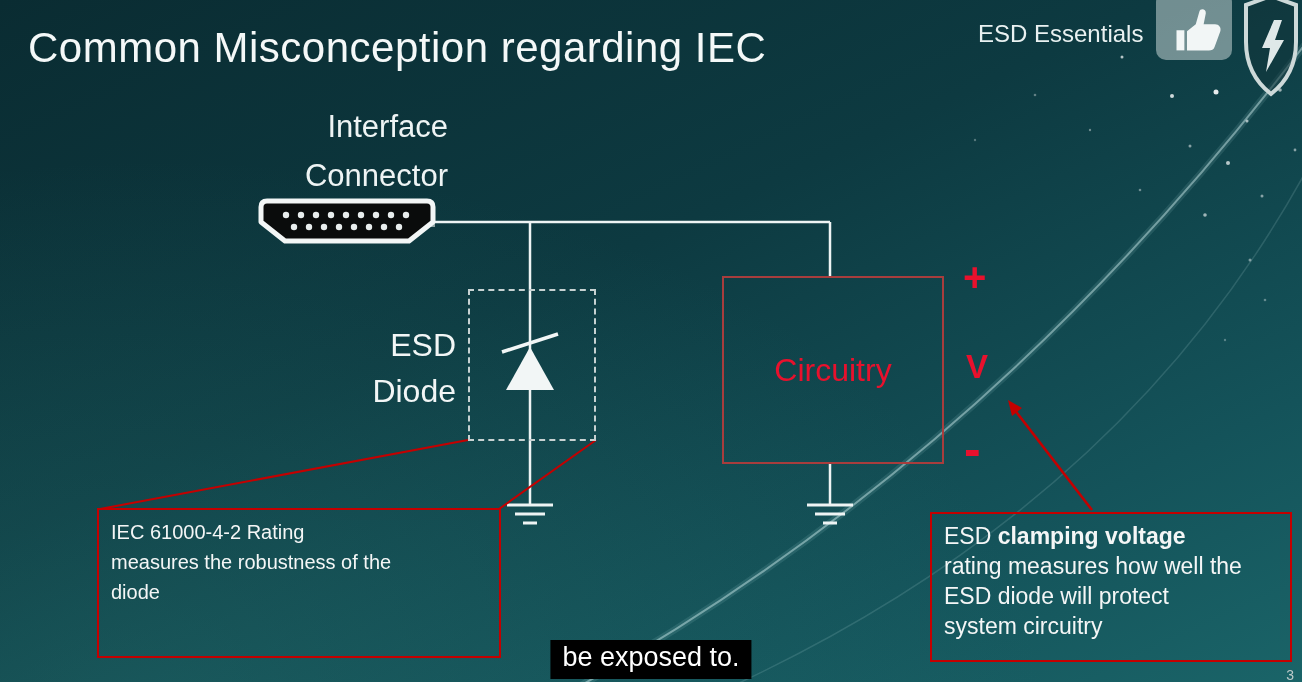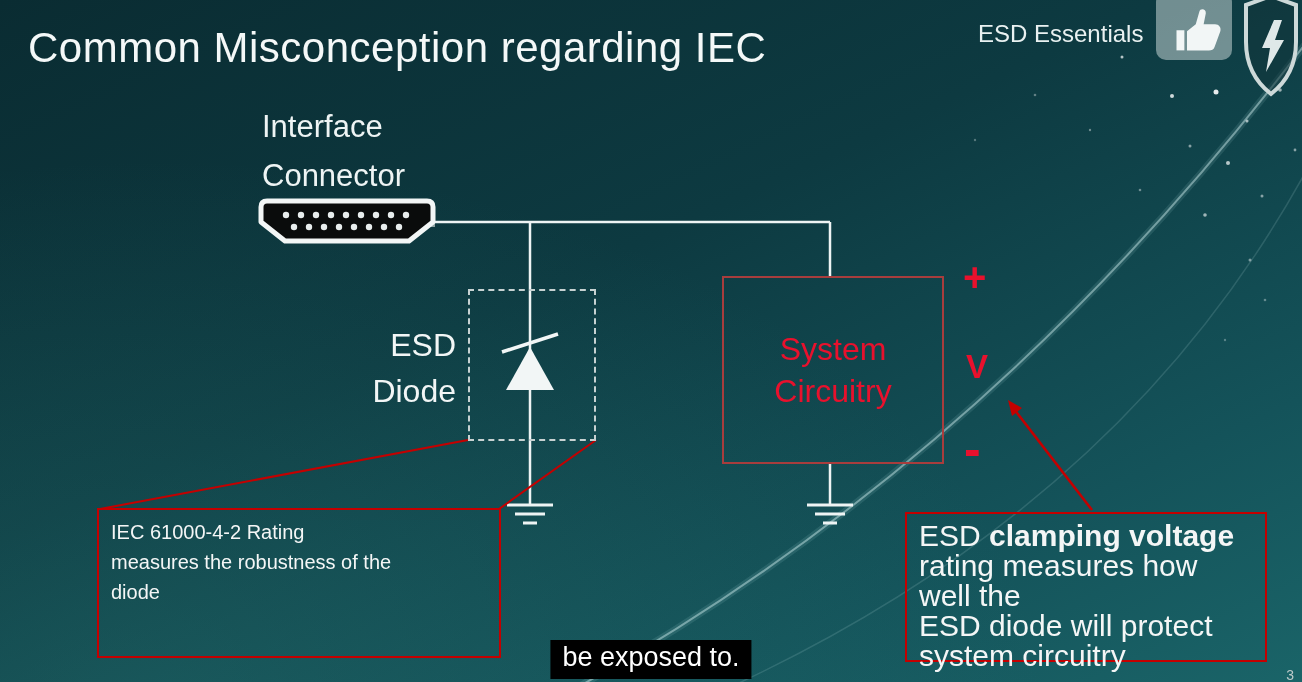--- a/index.html
+++ b/index.html
@@ -16,43 +16,43 @@
   .abs { position:absolute; }
   .title { left:28px; top:24px; font-size:42px; color:#f4f8f8; letter-spacing:.5px; z-index:5; }
   .brand { left:978px; top:20px; font-size:24px; color:#e9f1f1; z-index:6; }
   .like-tile{
     left:1156px; top:-8px; width:76px; height:68px; z-index:4;
     background:rgba(196,212,212,0.55); border-radius:10px;
     display:flex; align-items:flex-end; justify-content:center;
   }
   .shield-wrap{ left:1240px; top:-10px; width:62px; height:114px; z-index:4; }
   .diagram-svg{ left:0; top:0; z-index:1; }
-  .connector-label{ left:262px; top:102px; width:186px; text-align:left;
+  .connector-label{ left:262px; top:102px; width:186px; text-align:right;
     font-size:31px; line-height:49px; color:#eef4f4; z-index:3; }
   .hdmi{ left:258px; top:198px; z-index:3; }
   .dashed-box{ left:468px; top:289px; width:128px; height:152px;
     border:2px dashed #c7d2d2; z-index:2; }
   .esd-label{ left:330px; top:322px; width:126px; text-align:right;
     font-size:32px; line-height:46px; color:#f2f6f6; z-index:3; }
   .system-box{ left:722px; top:276px; width:222px; height:188px;
     border:2px solid #a83d3d; z-index:2; display:flex; flex-direction:column;
     align-items:center; justify-content:center;
     font-size:32px; line-height:42px; color:var(--bright-red,#e8112d); }
   .pol{ color:var(--bright-red,#e8112d); font-weight:bold; z-index:3; }
   .pol-plus{ left:963px; top:255px; font-size:40px; }
   .pol-v{ left:966px; top:348px; font-size:33px; }
   .pol-minus{ left:964px; top:420px; font-size:50px; }
   .callout{
     border:2px solid var(--accent-red,#c40000); color:#f4f6f6; z-index:2;
     padding:7px 12px 0;
   }
   .callout-left{ left:97px; top:508px; width:404px; height:150px;
     font-size:20px; line-height:30px; }
-  .callout-right{ left:905px; top:512px; width:362px; height:150px;
-    font-size:30px; line-height:30px; }
+  .callout-right{ left:930px; top:512px; width:362px; height:150px;
+    font-size:23px; line-height:30px; }
   .caption{
     left:50%; top:640px; transform:translateX(-50%); z-index:7;
     background:#000; color:#fff; font-size:27px; padding:2px 12px 6px;
     white-space:nowrap;
     text-align:right;
   }
   .page-num{ right:8px; bottom:-1px; font-size:14px; color:#bccaca; z-index:7; }
 </style>
 </head>
 <body>
@@ -166,21 +166,20 @@
     </g>
   </svg>
 
   <div class="abs esd-label">
     <div>ESD</div>
     <div>Diode</div>
   </div>
   <div class="abs dashed-box"></div>
 
   <div class="abs system-box">
-    <div>System</div>
     <div>Circuitry</div>
   </div>
 
   <div class="abs pol pol-plus">+</div>
   <div class="abs pol pol-v">V</div>
   <div class="abs pol pol-minus">-</div>
 
   <div class="abs callout callout-left">
     <div>IEC 61000-4-2 Rating</div>
     <div>measures the robustness of the</div>

